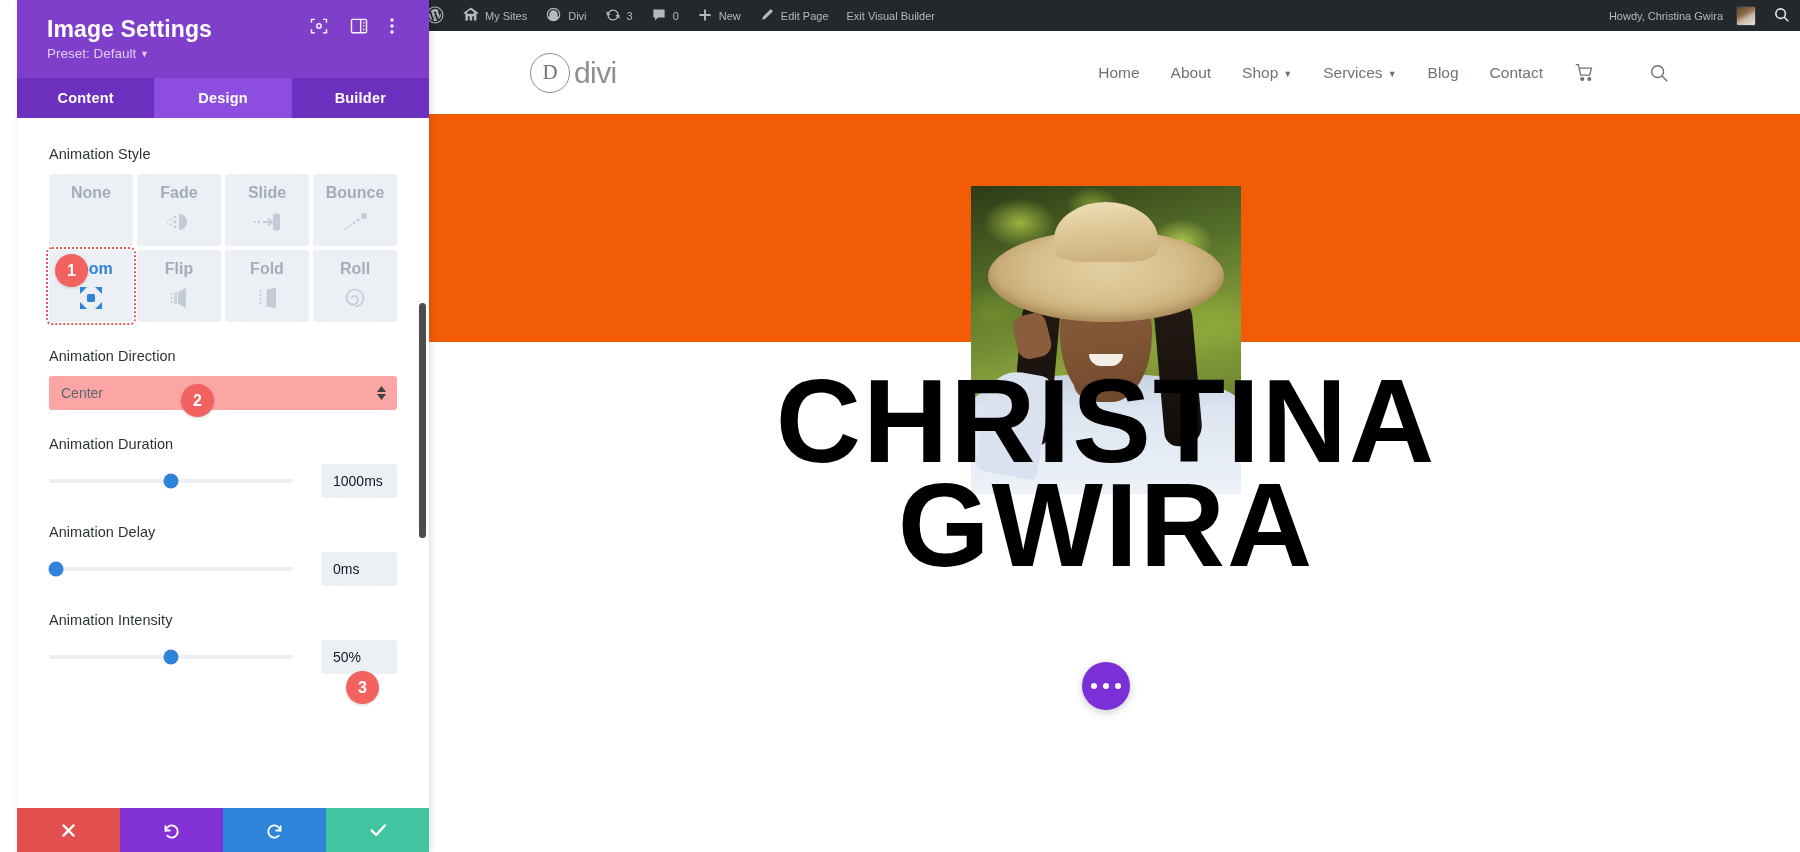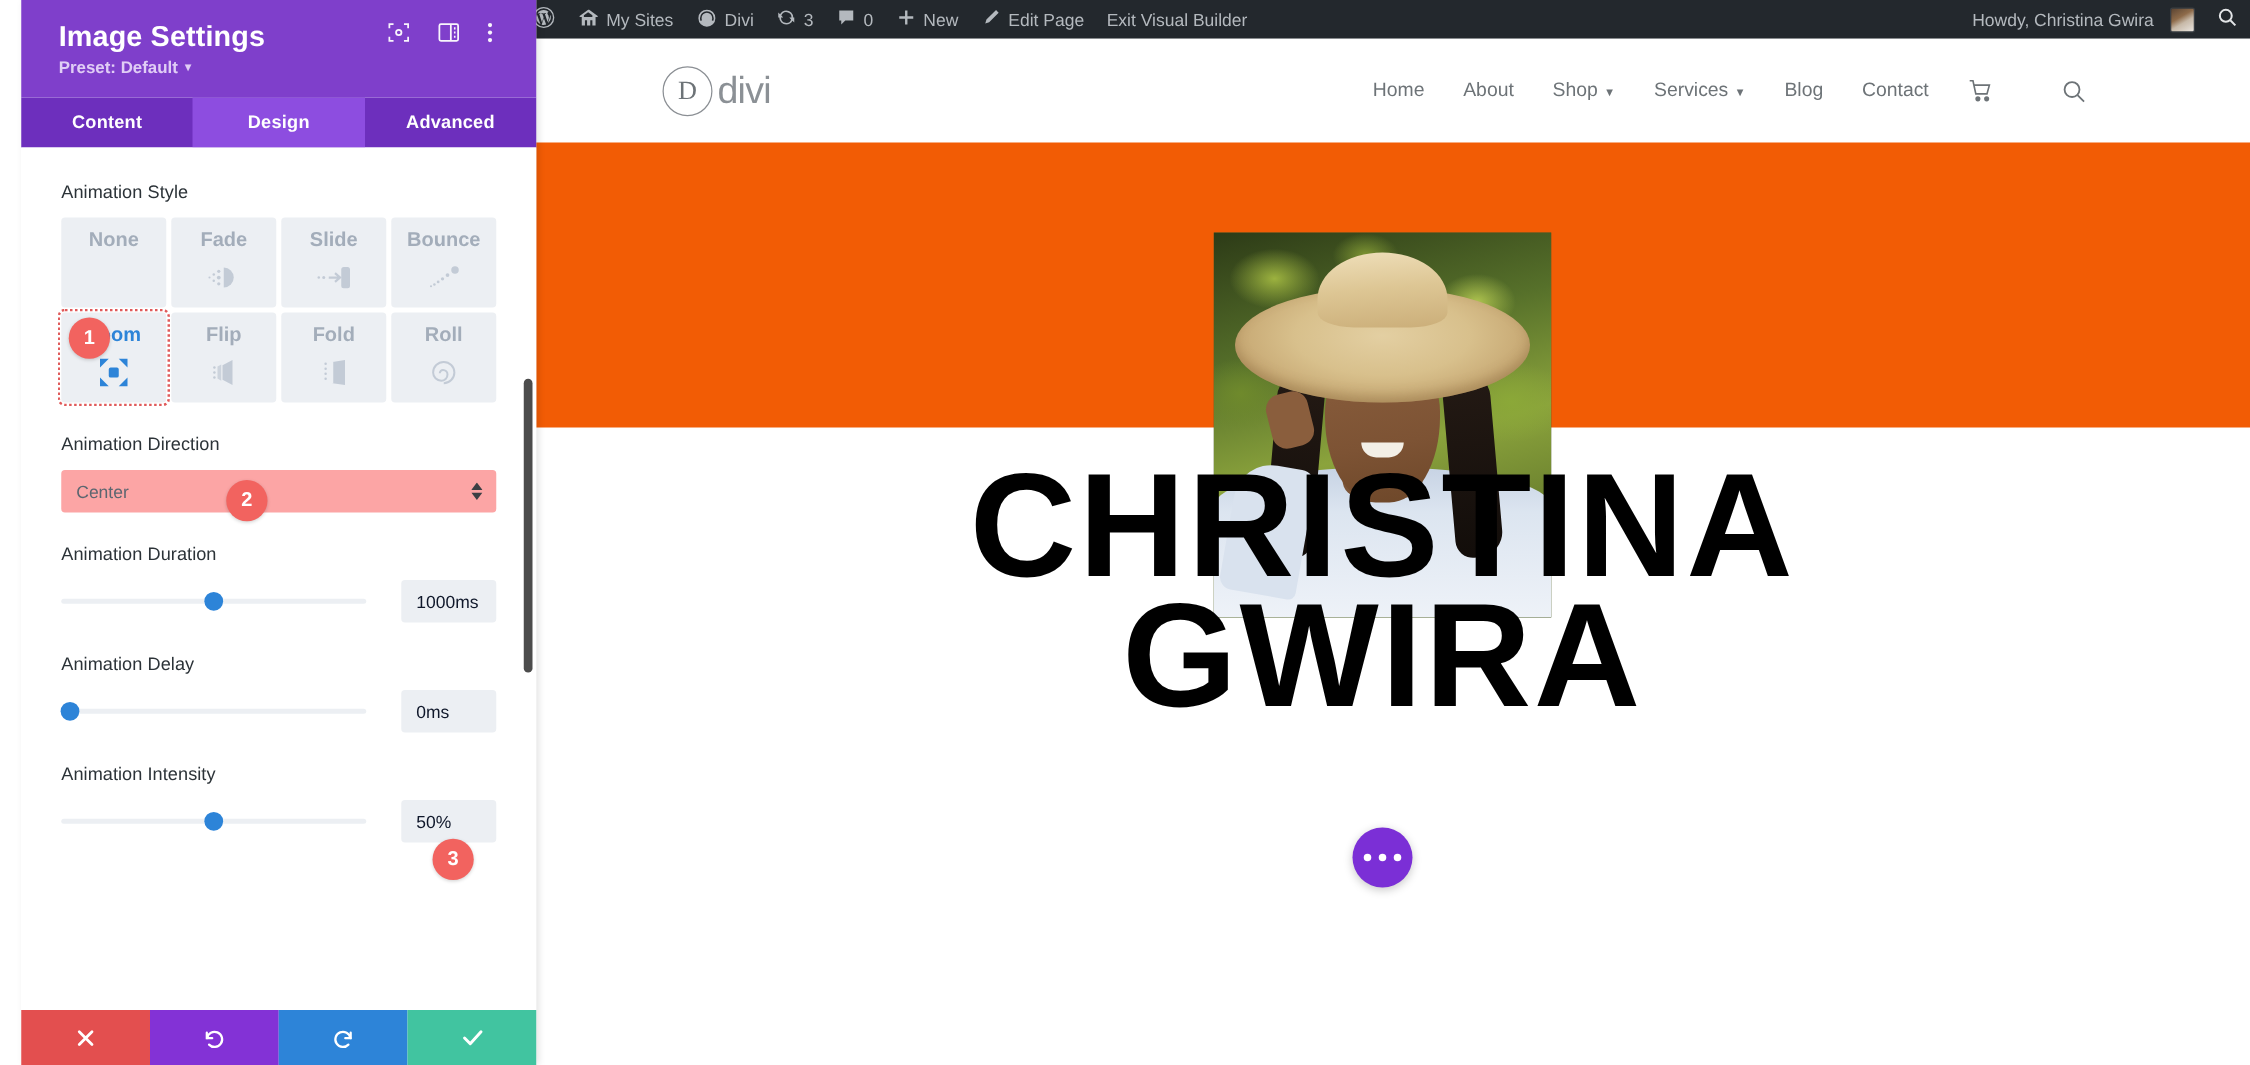--- a/index.html
+++ b/index.html
@@ -25,21 +25,21 @@
     padding: 14px 22px 10px 30px;
     position: relative;
     height: 78px;
   }
   .panel-title {
     color: #fff; font-size: 23px; font-weight: bold;
     letter-spacing: 0.1px;
     line-height: 30px;
   }
   .panel-preset {
-    color: #e0cdf5; font-size: 13.5px; font-weight: bold;
+    color: #e0cdf5; font-size: 13.5px; font-weight: normal;
     margin-top: 2px;
   }
   .panel-preset .caret { font-size: 9px; position: relative; top: -1px; }
   .header-icons {
     position: absolute; right: 20px; top: 16px;
     display: flex; align-items: center; gap: 20px;
   }
   .hdr-ico { width: 20px; height: 20px; opacity: .95; display:block; }
 
   .panel-tabs {
@@ -143,21 +143,21 @@
     display: flex; align-items: center; justify-content: center;
     z-index: 60; box-shadow: 0 1px 3px rgba(0,0,0,.18);
   }
 
   
   #wp-adminbar {
     position: absolute; left: 412px; top: 0;
     width: 1388px; height: 31px;
     background: #23282d; color: #b4b9be;
     display: flex; align-items: center;
-    font-size: 14px;
+    font-size: 11px;
   }
   .ab-item {
     display: flex; align-items: center; gap: 6px;
     padding: 0 9px; height: 31px; cursor: pointer; white-space: nowrap;
   }
   .ab-item:first-child { padding-left: 14px; align-items: center; }
   .ab-spacer { flex: 1; }
   .ab-right { display: flex; align-items: center; }
   .ab-avatar {
     width: 18px; height: 18px; margin-left: 8px; border-radius: 1px;
@@ -455,21 +455,21 @@
               <circle cx="3" cy="10" r="1.7"></circle>
               <circle cx="3" cy="16" r="1.7"></circle>
             </svg>
         </span>
       </div>
     </div>
 
     <div class="panel-tabs">
       <div class="panel-tab">Content</div>
       <div class="panel-tab active">Design</div>
-      <div class="panel-tab">Advanced</div>
+      <div class="panel-tab">Builder</div>
     </div>
 
     <div class="panel-body">
       <div class="panel-scroll">
 
 
         <div class="field-label">Animation Style</div>
 
         <div class="anim-grid">
 

